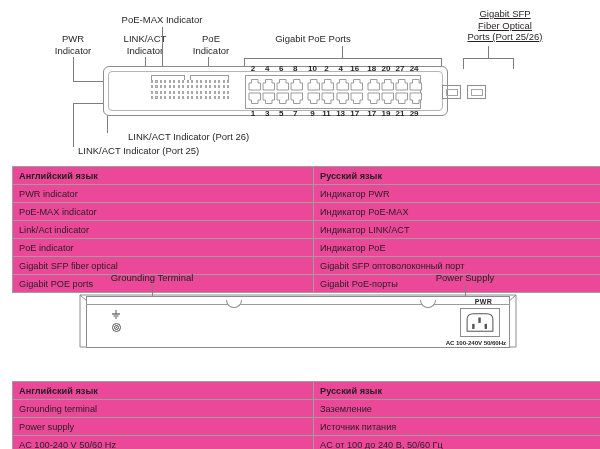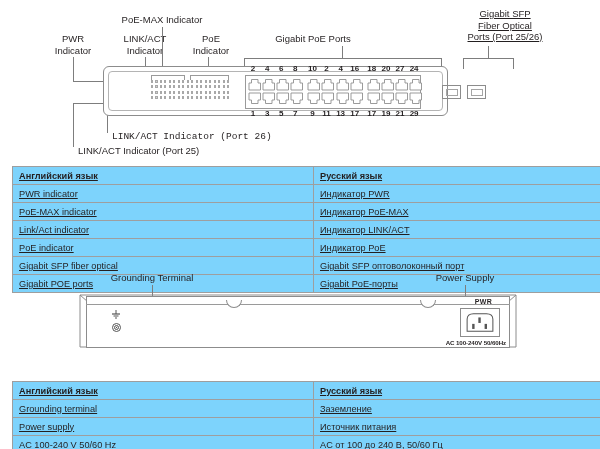--- a/index.html
+++ b/index.html
@@ -248,22 +248,21 @@
     color: #231f20;
     table-layout: fixed;
   }
   table.spec th, table.spec td {
     border: 1px solid #9e9e9e;
     padding: 2px 6px;
     text-align: left;
     font-weight: normal;
     height: 13px;
     vertical-align: middle;
-    background: #7dd3fc;
-    text-decoration: underline;
+    background: #ec4899;
   }
   table.spec th {
     font-weight: 700;
   }
   #table-front { left: 12px; top: 166px; width: 576px; }
   #table-rear  { left: 12px; top: 381px; width: 576px; }
   .col-en { width: 288px; }
   .col-ru { width: 288px; }
 </style>
 </head>
@@ -279,21 +278,21 @@
 
 <div class="lbl" style="left:182px; top:33px; width:58px;">PoE
 Indicator</div>
 
 <div class="lbl" style="left:228px; top:33px; width:170px;">Gigabit PoE Ports</div>
 
 <div class="lbl" style="left:430px; top:8px; width:150px;text-decoration:underline;">Gigabit SFP
 Fiber Optical
 Ports (Port 25/26)</div>
 
-<div class="lbl" style="left:112px; top:131px; width:200px; text-align:left;font-family:Liberation Mono, monospace;">LINK/ACT Indicator (Port 26)</div>
+<div class="lbl" style="left:128px; top:131px; width:200px; text-align:left;">LINK/ACT Indicator (Port 26)</div>
 
 <div class="lbl" style="left:78px; top:145px; width:210px; text-align:left;">LINK/ACT Indicator (Port 25)</div>
 
 <div class="lead v" style="left:162px; top:27px; height:48px;"></div>
 <div class="lead h" style="left:115px; top:75px; width:48px;"></div>
 <div class="lead v" style="left:115px; top:75px; height:9px;"></div>
 
 <div class="lead v" style="left:73px; top:57px; height:24px;"></div>
 <div class="lead h" style="left:73px; top:81px; width:75px;"></div>
 

